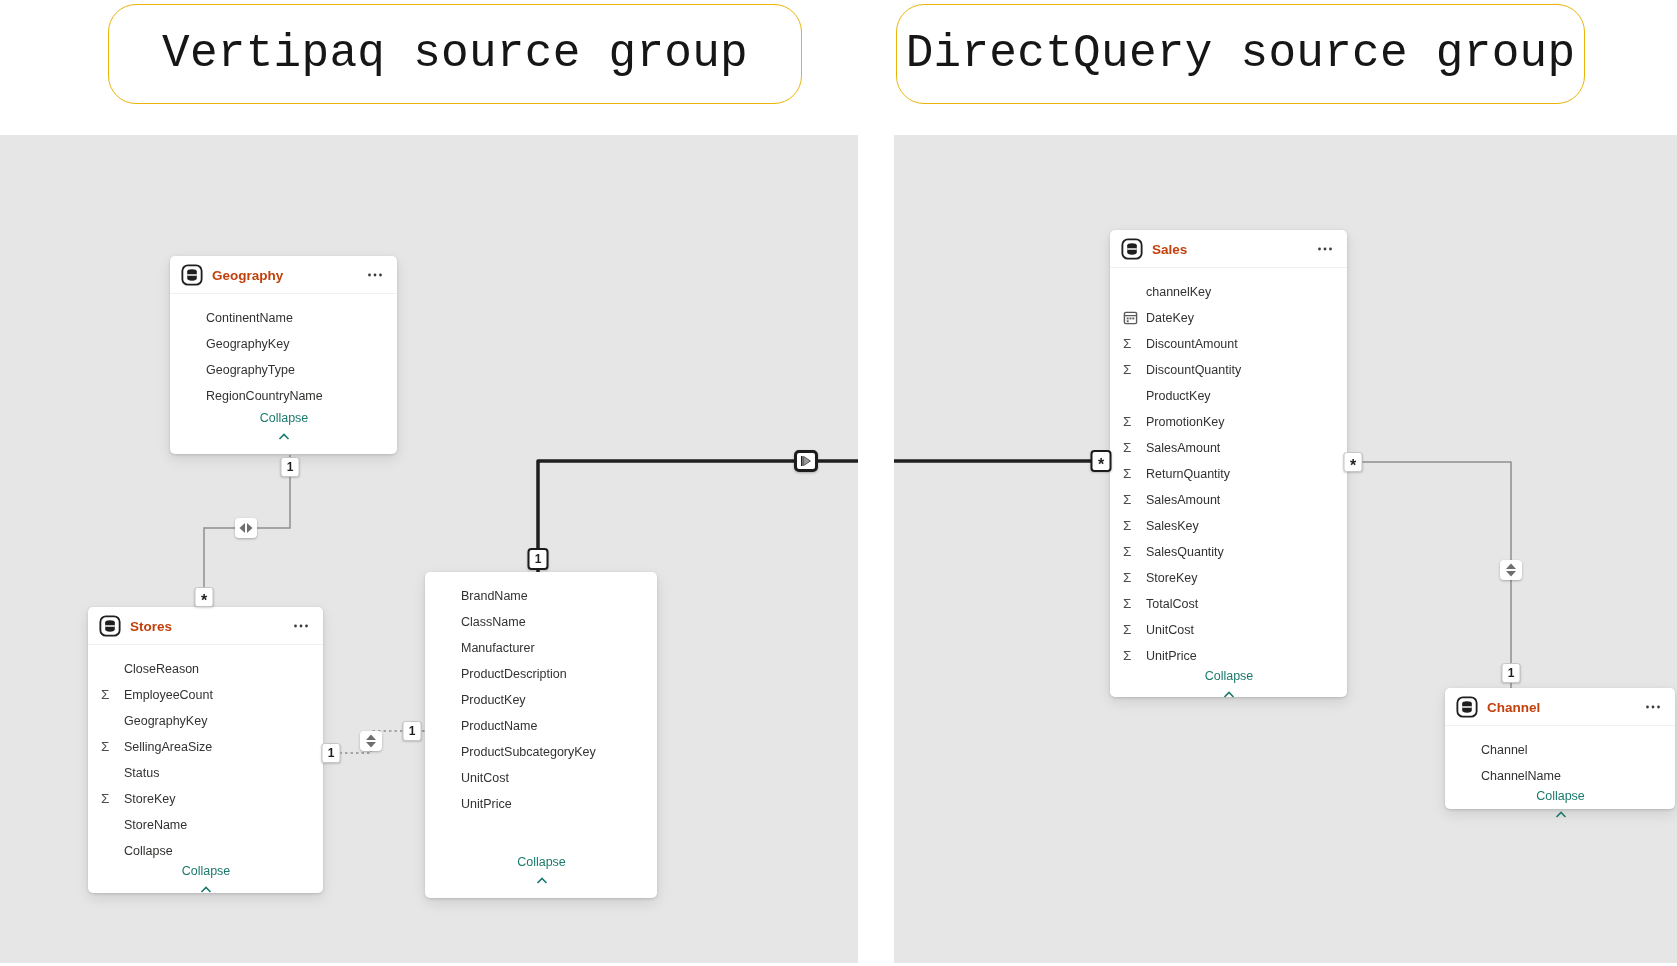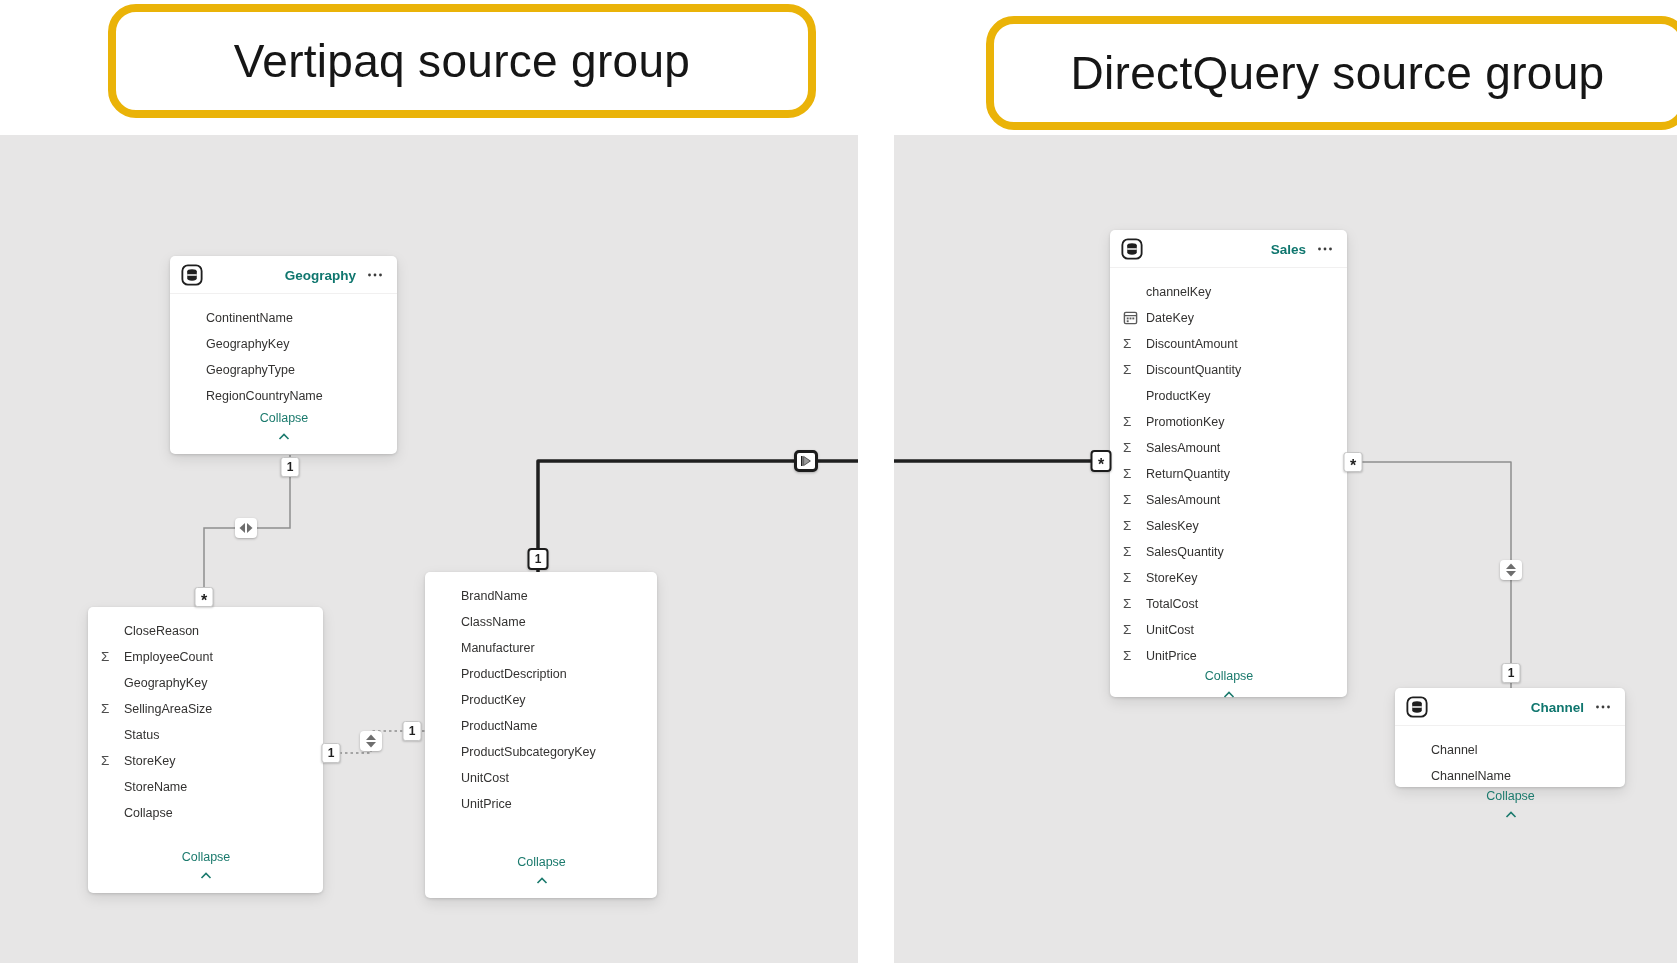--- a/index.html
+++ b/index.html
@@ -9,41 +9,41 @@
     -webkit-font-smoothing:antialiased;
   }
   
   .panel{position:absolute;top:135px;height:828px;background:#e7e6e6;z-index:0;}
   .panel.left{left:0;width:858px;}
   .panel.right{left:894px;width:783px;}
 
   
   .group-label{
     position:absolute;top:4px;height:98px;background:#fff;
-    border:8px solid #eab308;border-radius:28px;
+    border:1px solid #eab308;border-radius:28px;
     display:flex;align-items:center;justify-content:center;
-    font-size:46px;color:#161616;z-index:4;letter-spacing:.3px;
+    font-size:46px;color:#161616;z-index:4;letter-spacing:.3px;font-family:Liberation Mono, monospace;
   }
   .group-label.vertipaq{left:108px;width:692px;}
-  .group-label.directquery{left:986px;width:687px;margin-top:12px;}
+  .group-label.directquery{left:896px;width:687px;}
 
   
   svg.wires{position:absolute;left:0;top:0;z-index:1;pointer-events:none;}
 
   
   .table-card{
     position:absolute;background:#fff;border-radius:5px;z-index:2;
     box-shadow:0 1px 3px rgba(0,0,0,.14),0 5px 14px rgba(0,0,0,.10);
     display:flex;flex-direction:column;
   }
   .card-header{
     display:flex;align-items:center;gap:9px;padding:8px 12px 7px 11px;
     border-bottom:1px solid #f1f0f0;
   }
-  .card-title{font-weight:700;font-size:13.5px;color:#0f766e;flex:1;white-space:nowrap;text-align:right;}
+  .card-title{font-weight:700;font-size:13.5px;color:#c2410c;flex:1;white-space:nowrap;}
   .table-icon{width:22px;height:22px;flex:0 0 22px;display:flex;}
   .more-btn{width:20px;height:14px;display:flex;align-items:center;justify-content:center;cursor:pointer;}
   .fields{padding-top:5px;}
   .field-row{display:flex;align-items:flex-end;height:26px;padding:0 10px 0 13px;cursor:pointer;}
   .field-icon{width:23px;flex:0 0 23px;font-size:13.5px;color:#4d4d4d;display:flex;align-items:center;}
   .field-label{font-size:12.5px;color:#333231;white-space:nowrap;}
   .card-footer{
     margin-top:auto;padding:6px 12px 10px 13px;display:flex;align-items:center;gap:5px;
     color:#1b7a6d;font-size:12.5px;cursor:pointer;flex-direction:column;
   }
@@ -132,20 +132,38 @@
     </div>
   <div class="card-footer">
     <span>Collapse</span>
     <span class="chev"><svg width="12" height="8" viewBox="0 0 12 8">
           <polyline points="1.5,6 6,1.5 10.5,6" fill="none" stroke="#1b7a6d" stroke-width="1.6"></polyline>
         </svg></span>
   </div>
 </div>
 
 <div class="table-card" style="left:88px;top:607px;width:235px;height:286px;">
+  <div class="card-header">
+    <span class="table-icon">
+        <svg width="22" height="22" viewBox="0 0 24 24">
+          <rect x="1.5" y="1.5" width="21" height="21" rx="6" fill="none" stroke="#1f1f1f" stroke-width="2"></rect>
+          <ellipse cx="12" cy="8.2" rx="5.2" ry="2.6" fill="#1f1f1f"></ellipse>
+          <path d="M6.8 8.2 v7.4 a5.2 2.6 0 0 0 10.4 0 v-7.4 Z" fill="#1f1f1f"></path>
+          <line x1="6.8" y1="12" x2="17.2" y2="12" stroke="#fff" stroke-width="1.6"></line>
+        </svg>
+      </span>
+    <span class="card-title">Stores</span>
+    <span class="more-btn">
+        <svg width="16" height="6" viewBox="0 0 16 6">
+          <circle cx="2.5" cy="3" r="1.4" fill="#3b3b3b"></circle>
+          <circle cx="8" cy="3" r="1.4" fill="#3b3b3b"></circle>
+          <circle cx="13.5" cy="3" r="1.4" fill="#3b3b3b"></circle>
+        </svg>
+      </span>
+  </div>
   <div class="fields">
       <div class="field-row">
         <span class="field-icon"></span>
         <span class="field-label">CloseReason</span>
       </div>
       <div class="field-row">
         <span class="field-icon">Σ</span>
         <span class="field-label">EmployeeCount</span>
       </div>
       <div class="field-row">
@@ -319,21 +337,21 @@
       </div>
     </div>
   <div class="card-footer">
     <span>Collapse</span>
     <span class="chev"><svg width="12" height="8" viewBox="0 0 12 8">
           <polyline points="1.5,6 6,1.5 10.5,6" fill="none" stroke="#1b7a6d" stroke-width="1.6"></polyline>
         </svg></span>
   </div>
 </div>
 
-<div class="table-card" style="left:1395px;top:688px;width:230px;height:99px;">
+<div class="table-card" style="left:1445px;top:688px;width:230px;height:121px;">
   <div class="card-header">
     <span class="table-icon">
         <svg width="22" height="22" viewBox="0 0 24 24">
           <rect x="1.5" y="1.5" width="21" height="21" rx="6" fill="none" stroke="#1f1f1f" stroke-width="2"></rect>
           <ellipse cx="12" cy="8.2" rx="5.2" ry="2.6" fill="#1f1f1f"></ellipse>
           <path d="M6.8 8.2 v7.4 a5.2 2.6 0 0 0 10.4 0 v-7.4 Z" fill="#1f1f1f"></path>
           <line x1="6.8" y1="12" x2="17.2" y2="12" stroke="#fff" stroke-width="1.6"></line>
         </svg>
       </span>
     <span class="card-title">Channel</span>

